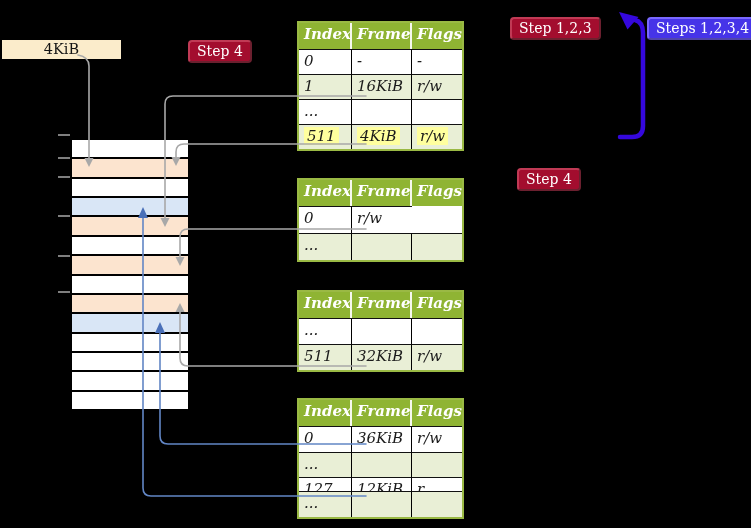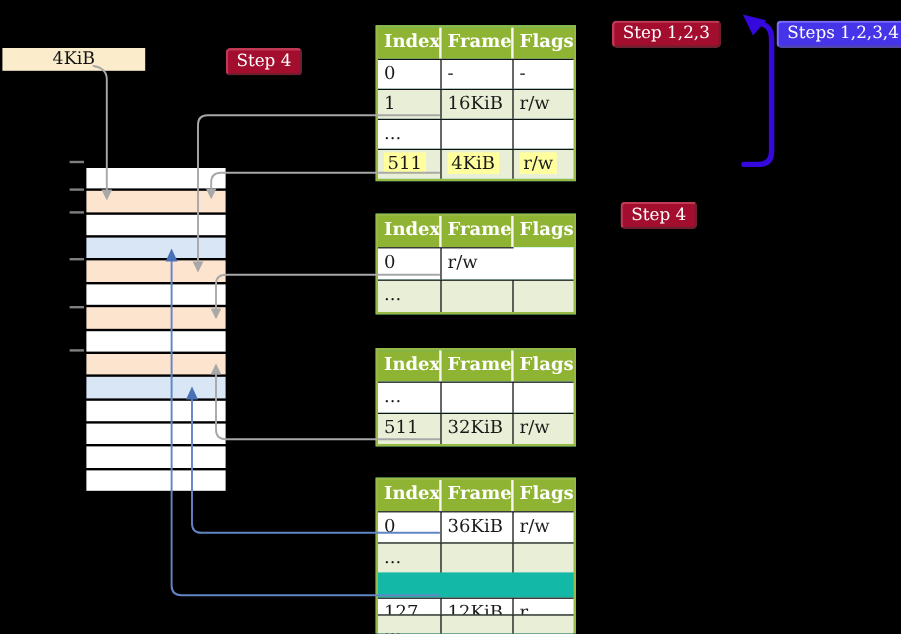--- a/index.html
+++ b/index.html
@@ -45,24 +45,25 @@
   .mem-white{background:#ffffff;}
   .mem-peach{background:var(--mem-peach);}
   .mem-blue{background:var(--mem-blue);}
   .tick{
     position:absolute;left:58px;width:12px;height:2px;
     background:var(--tick-gray);
   }
 
   
   .pt{
-    position:absolute;left:313px;width:167px;
+    position:absolute;left:297px;width:167px;
     border:2px solid var(--tbl-border);
     box-sizing:border-box;
-    background:#14b8a6;
+    background:#ec4899;
+    font-style:italic;
   }
   .pt-row{
     display:grid;grid-template-columns:53px 60px 1fr;
   }
   .pt-row.head{background:var(--tbl-green);}
   .pt-cell{
     font-size:15px;color:#1a1a1a;
     padding:2px 0 0 5px;
     box-sizing:border-box;
     overflow:hidden;white-space:nowrap;
@@ -199,21 +200,21 @@
         <div class="pt-row body" style="height: 25.5px;">
           <div class="pt-cell">0</div>
           <div class="pt-cell">36KiB</div>
           <div class="pt-cell">r/w</div>
         </div>
         <div class="pt-row body shaded" style="height: 25.5px;">
           <div class="pt-cell">...</div>
           <div class="pt-cell"></div>
           <div class="pt-cell"></div>
         </div>
-        <div class="pt-row body" style="height: 14px; margin-top: 21px;">
+        <div class="pt-row body" style="height: 14px;">
           <div class="pt-cell">127</div>
           <div class="pt-cell">12KiB</div>
           <div class="pt-cell">r</div>
         </div>
         <div class="pt-row body shaded" style="height: 25.5px;">
           <div class="pt-cell">...</div>
           <div class="pt-cell"></div>
           <div class="pt-cell"></div>
         </div>
       </div>

